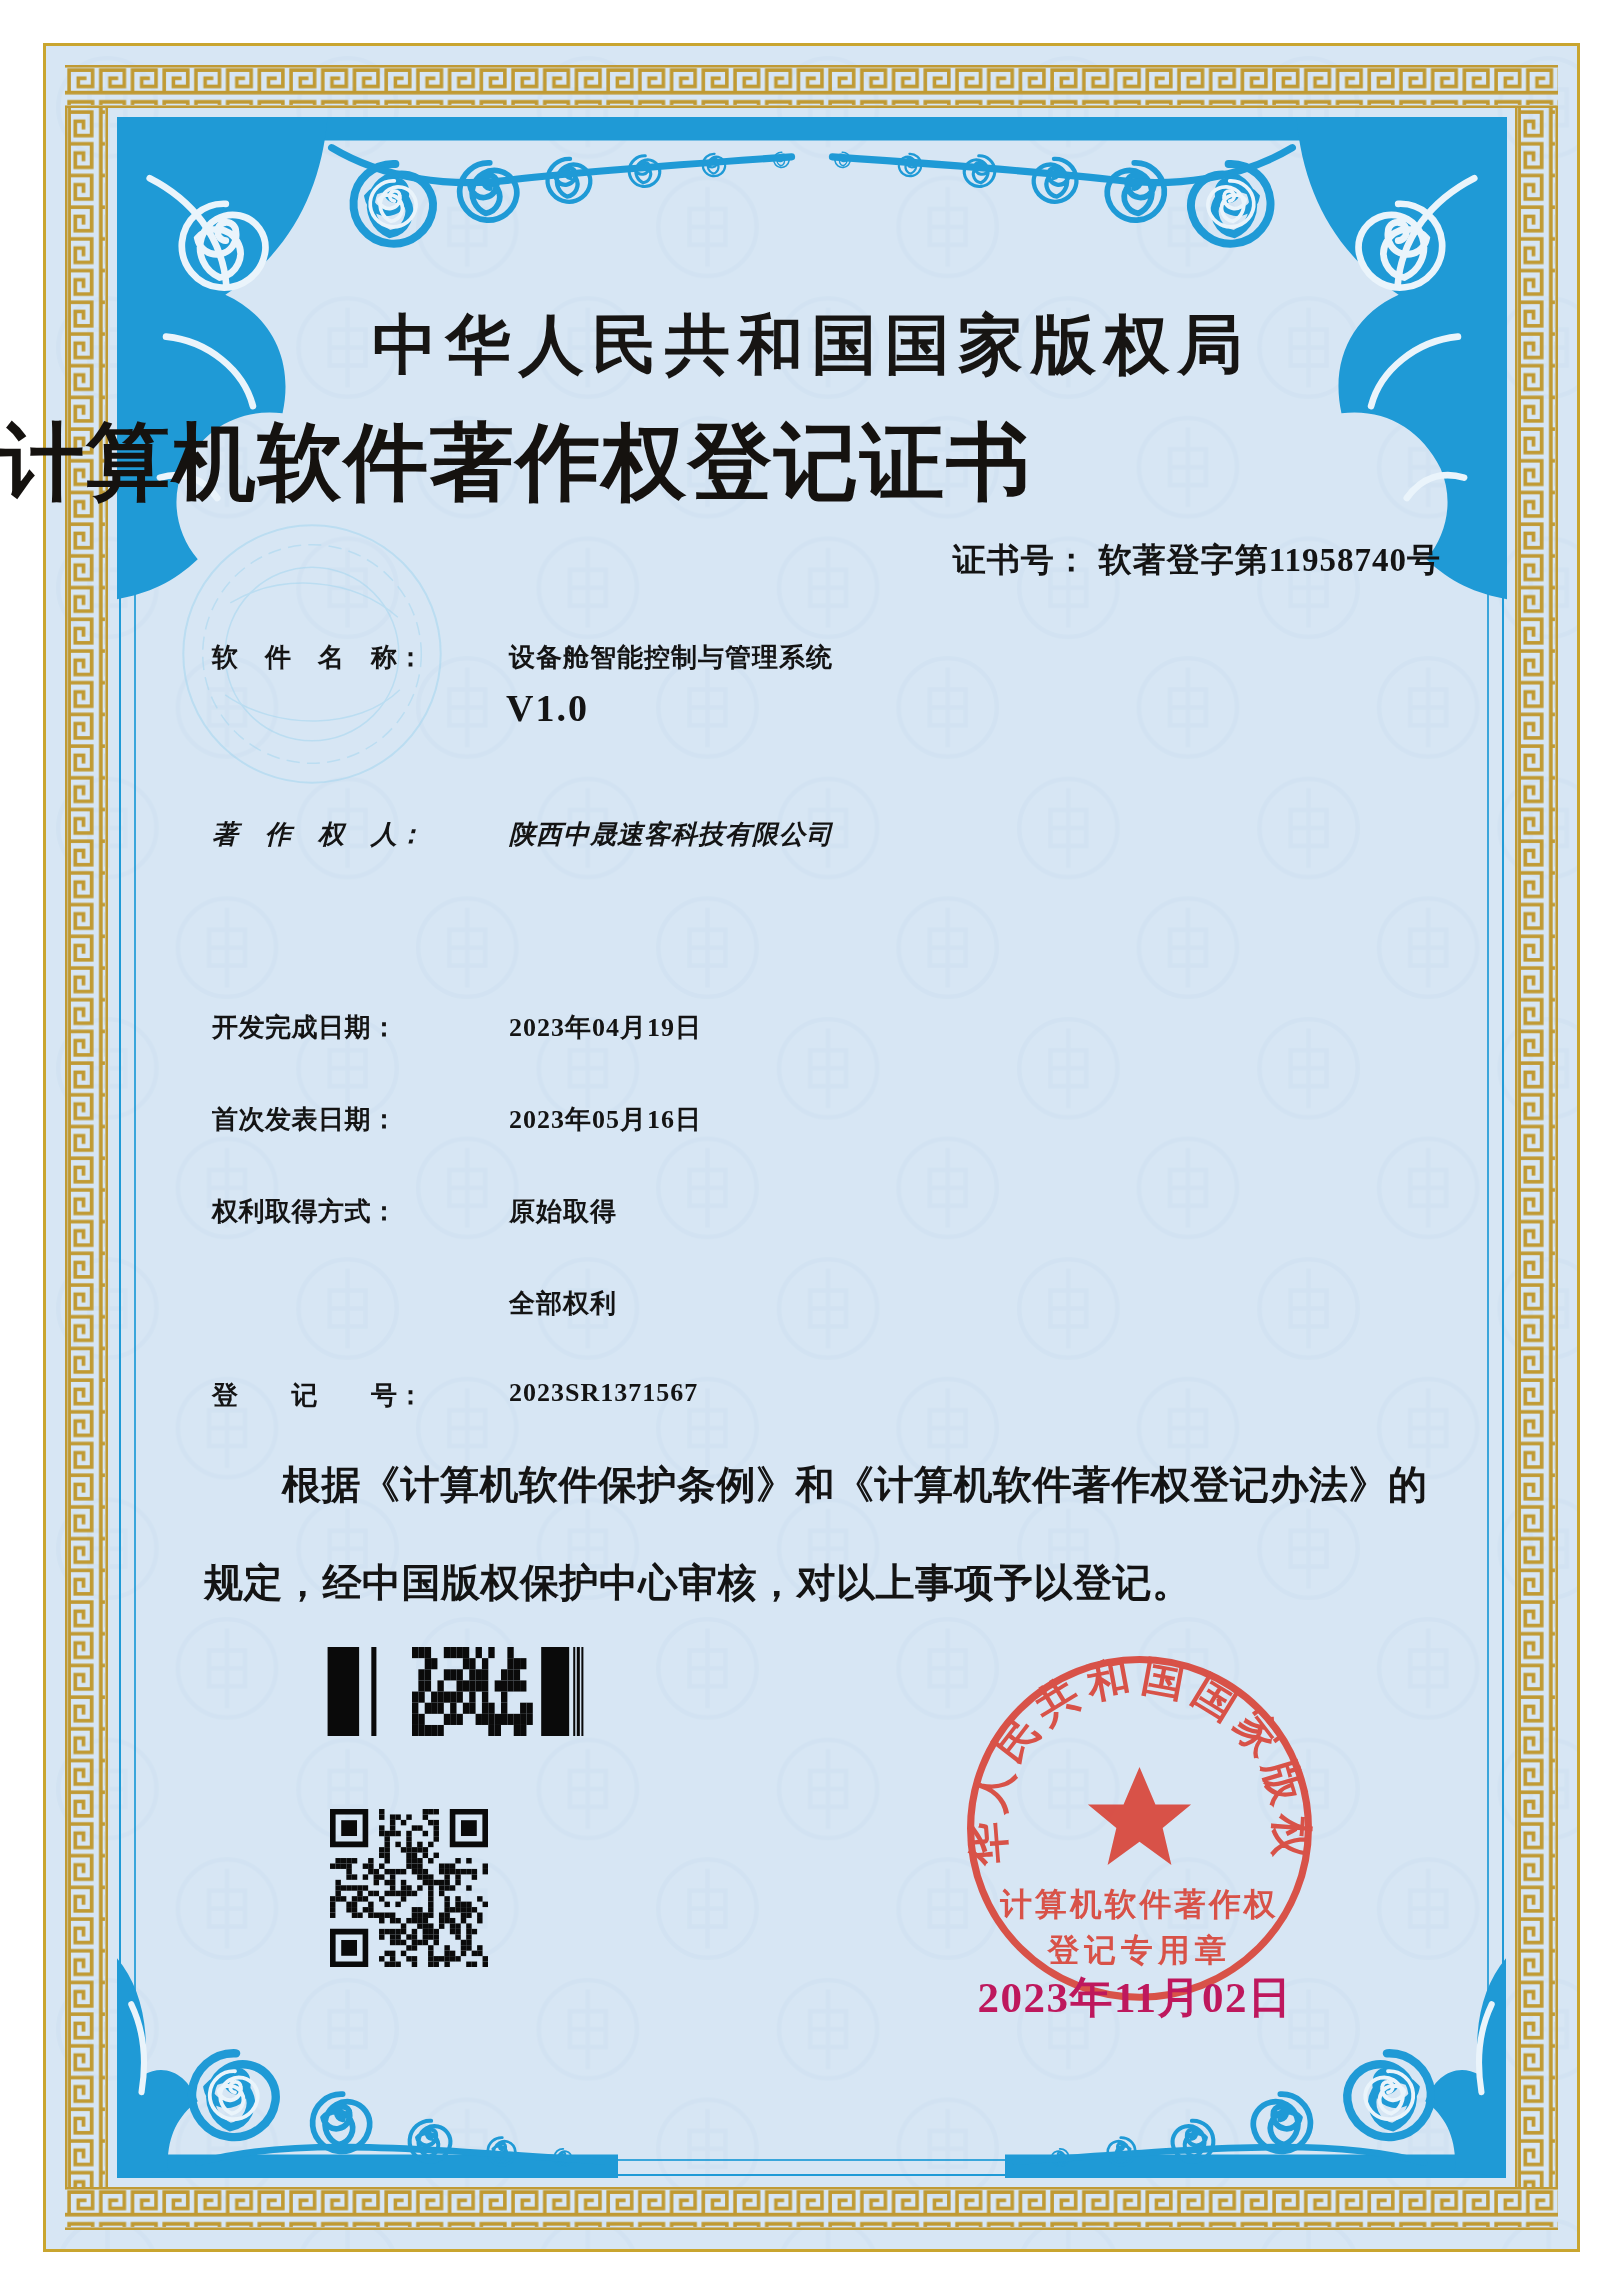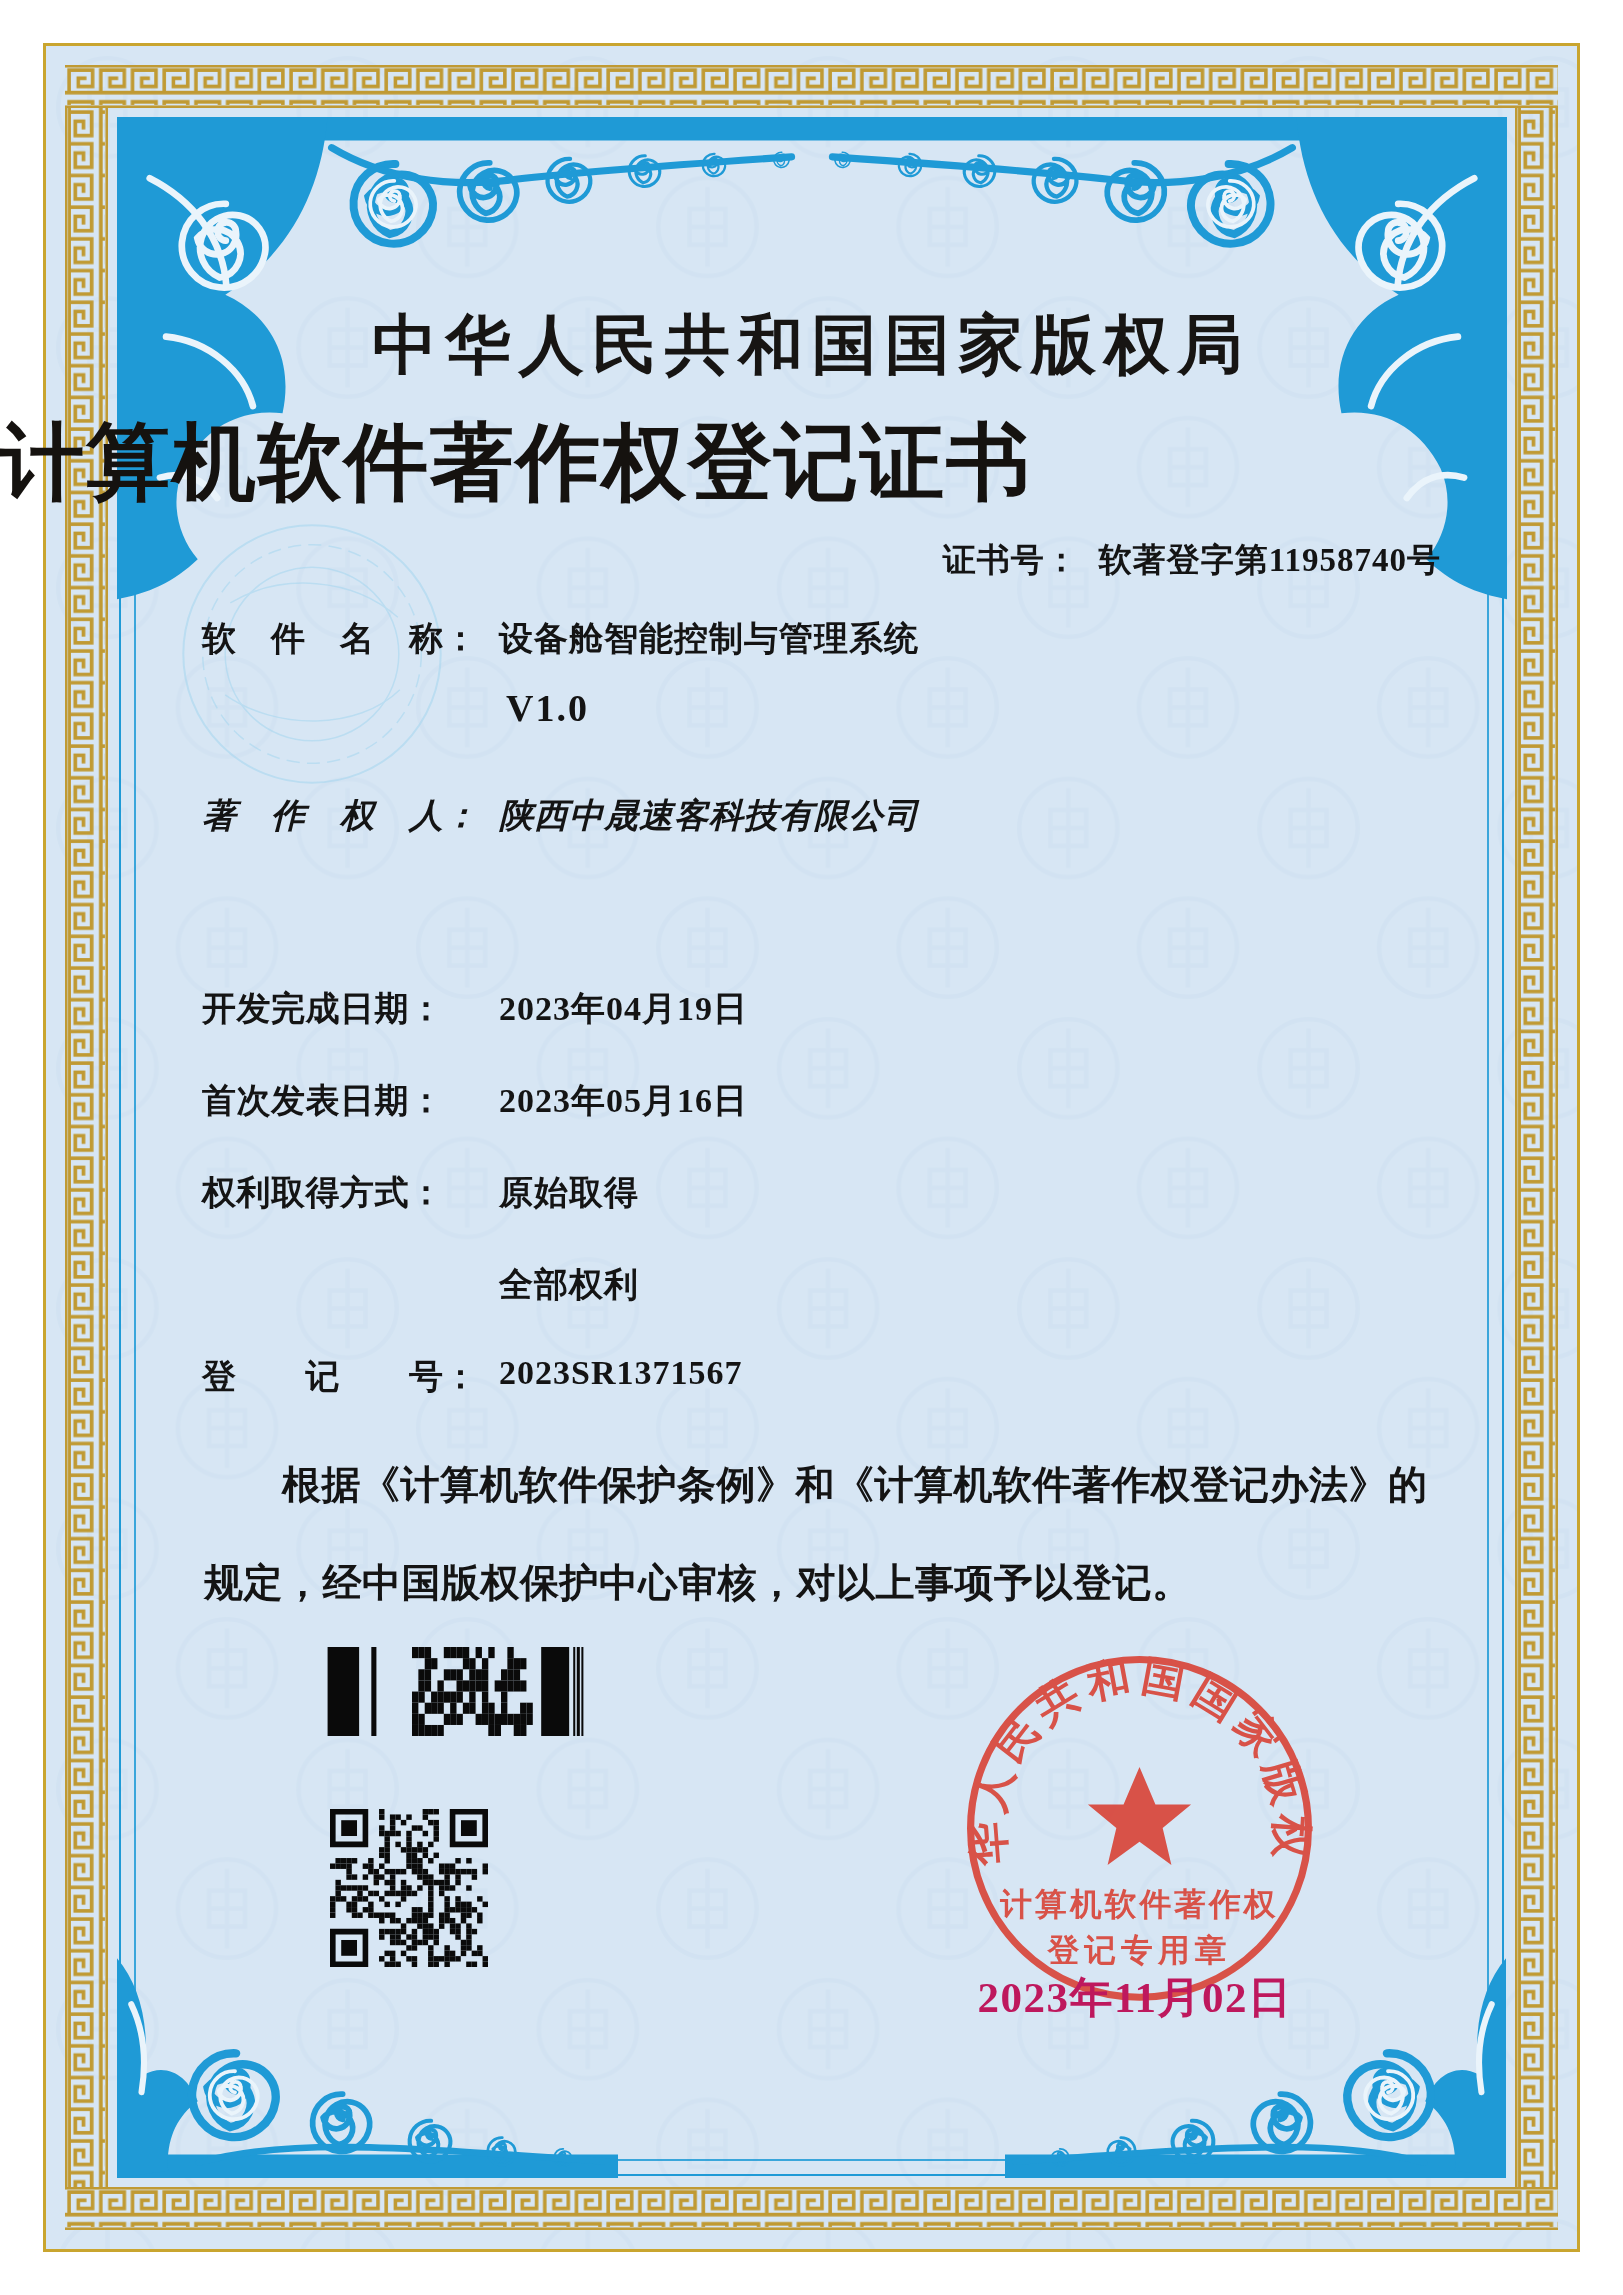--- a/index.html
+++ b/index.html
@@ -33,22 +33,22 @@
     font-size:65px;font-weight:700;letter-spacing:8.2px;color:#171513;
   }
   .t2{
     position:absolute;left:0;top:406px;width:1623px;text-align:left;
     font-size:84px;font-weight:700;letter-spacing:2px;color:#15120f;
   }
   .certno{
     position:absolute;left:741px;top:538px;width:700px;text-align:right;
     font-size:33px;font-weight:700;letter-spacing:1px;
   }
-  .certno .v{margin-left:20px;font-weight:600;}
-  .row{position:absolute;left:202px;width:1278px;height:56px;font-size:34px;}
+  .certno .v{margin-left:10px;font-weight:600;}
+  .row{position:absolute;left:212px;width:1278px;height:56px;font-size:26px;margin-top:24px;}
   .row .lab{position:absolute;left:0;top:0;font-weight:700;letter-spacing:0.5px;}
   .row .val{position:absolute;left:297px;top:0;font-weight:700;letter-spacing:1px;}
   .r0{top:616px;} .r1{top:793px;font-style:italic;} .r2{top:986px;} .r3{top:1078px;}
   .r4{top:1170px;} .r5{top:1262px;} .r6{top:1354px;}
   .vline2{position:absolute;left:506px;top:686px;font-size:38px;font-weight:700;letter-spacing:2px;}
   .para{position:absolute;left:204px;width:1242px;font-size:39px;font-weight:700;letter-spacing:0.5px;}
   .p1{top:1458px;text-indent:78px;}
   .p2{top:1556px;}
   .barcode{position:absolute;left:327px;top:1647px;}
   .qr{position:absolute;left:330px;top:1809px;}

